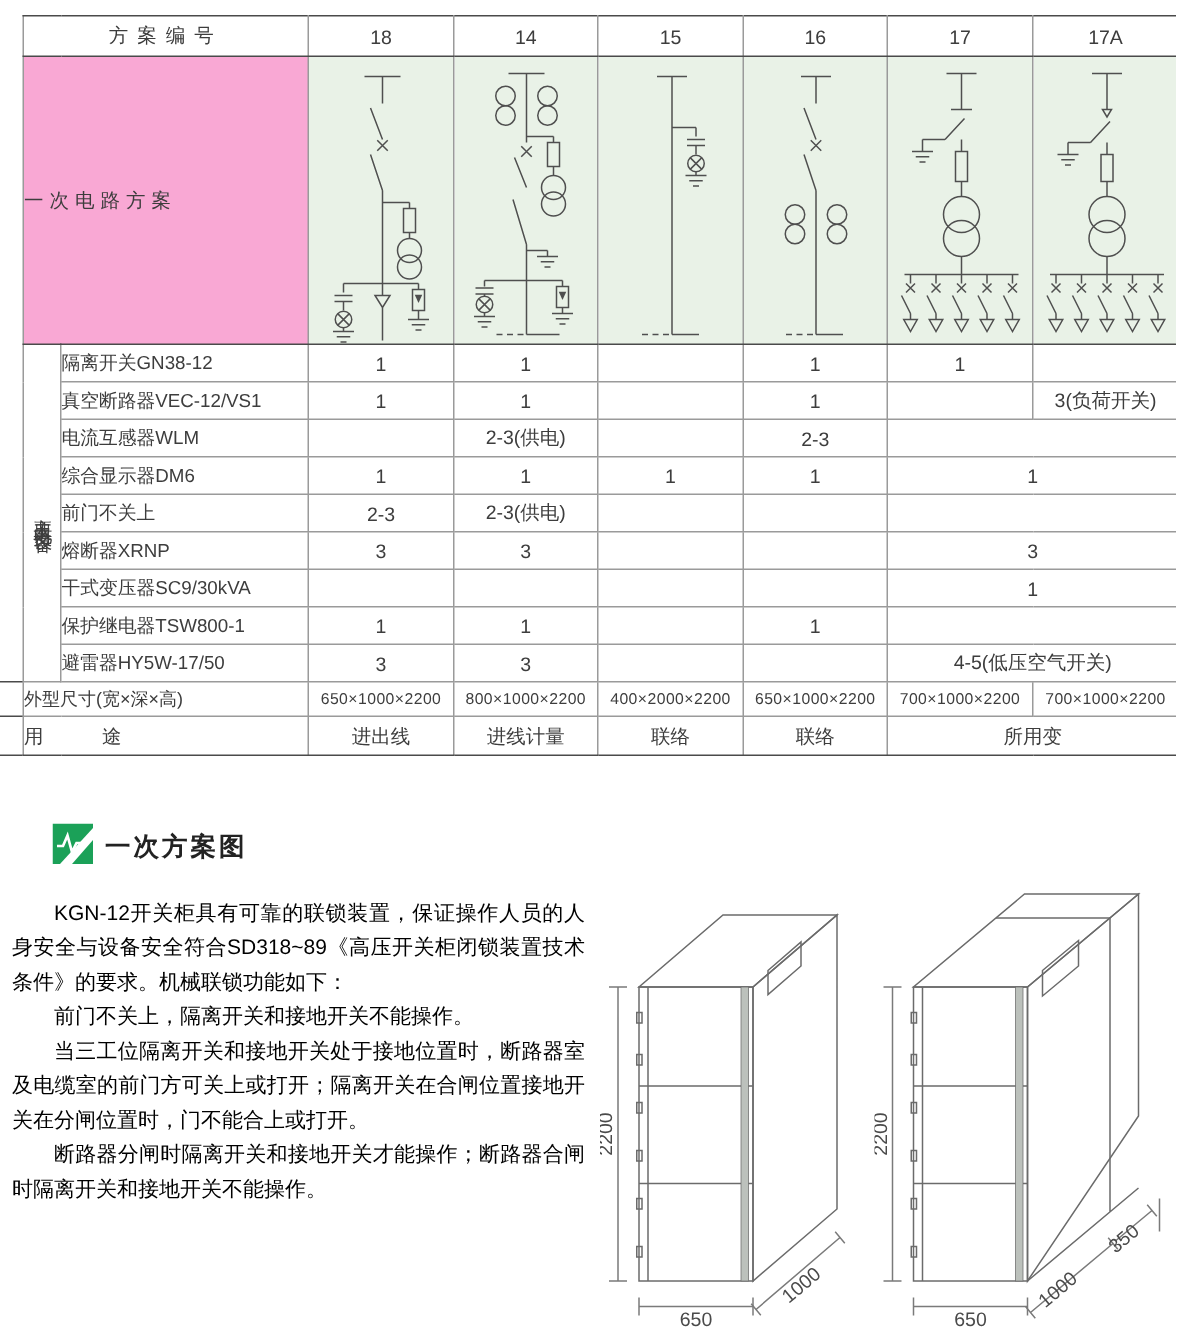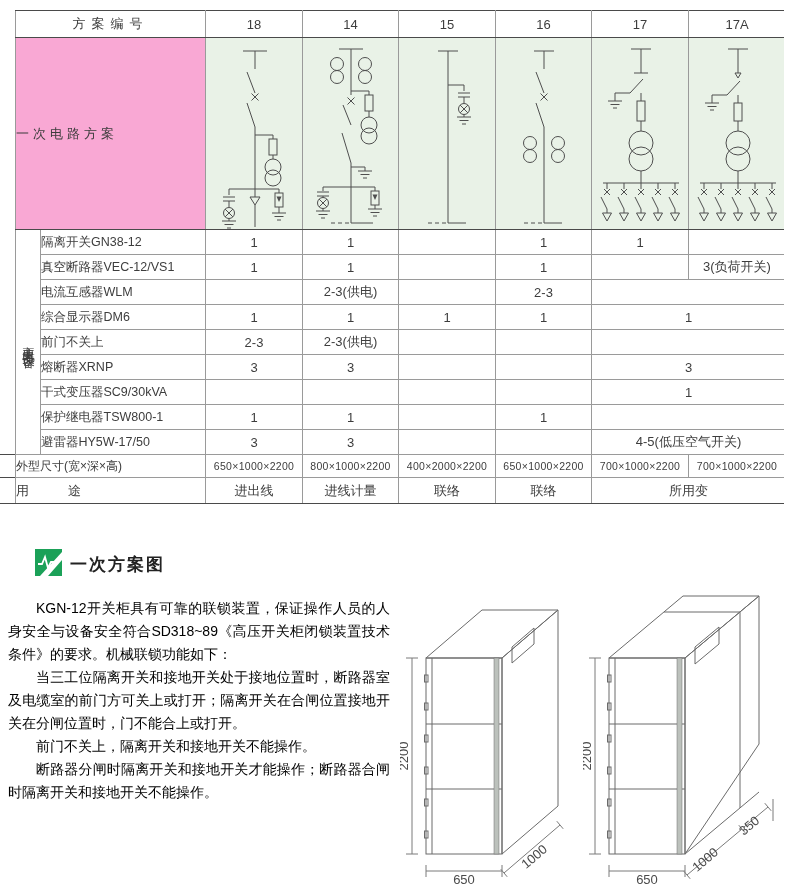--- a/index.html
+++ b/index.html
@@ -290,22 +290,22 @@
     <svg class="section-icon" width="27" height="27" viewBox="0 0 27 27">
       <rect x="0" y="0" width="27" height="27" fill="#1ba158"></rect>
       <polygon points="5,27 27,3 27,11 13,27" fill="#ffffff"></polygon>
       <polyline points="3,15 7,15 10,8 13,19 16,13 20,13" fill="none" stroke="#ffffff" stroke-width="1.8"></polyline>
     </svg>
     <h2 class="section-title">一次方案图</h2>
   </div>
 
   <div class="body-text" id="body-text">
       <p>KGN-12开关柜具有可靠的联锁装置，保证操作人员的人身安全与设备安全符合SD318~89《高压开关柜闭锁装置技术条件》的要求。机械联锁功能如下：</p>
+      <p>前门不关上，隔离开关和接地开关不能操作。</p>
       <p>当三工位隔离开关和接地开关处于接地位置时，断路器室及电缆室的前门方可关上或打开；隔离开关在合闸位置接地开关在分闸位置时，门不能合上或打开。</p>
-      <p>前门不关上，隔离开关和接地开关不能操作。</p>
       <p>断路器分闸时隔离开关和接地开关才能操作；断路器合闸时隔离开关和接地开关不能操作。</p>
     </div>
 
   <svg class="cab" style="left:400px;top:583px" width="190" height="306" viewBox="0 0 190 306">
     <polygon class="ln" points="26,75 102,75 158,27 82,27"></polygon>
     <rect class="ln" x="26" y="75" width="76" height="196"></rect>
     <polygon class="ln" points="102,75 158,27 158,223 102,271"></polygon>
     <polygon class="ln" points="112,64 134,45 134,61 112,80"></polygon>
     <path class="ln" d="M32 75V271 M26 141H102 M26 206H102"></path>
     <rect class="fill-strip" x="94" y="75" width="5" height="196"></rect>

